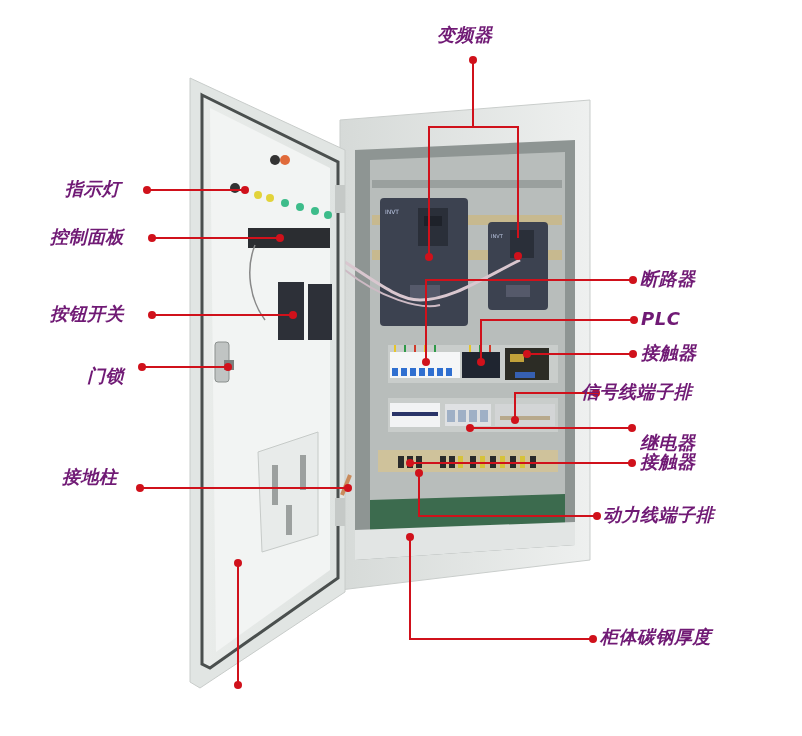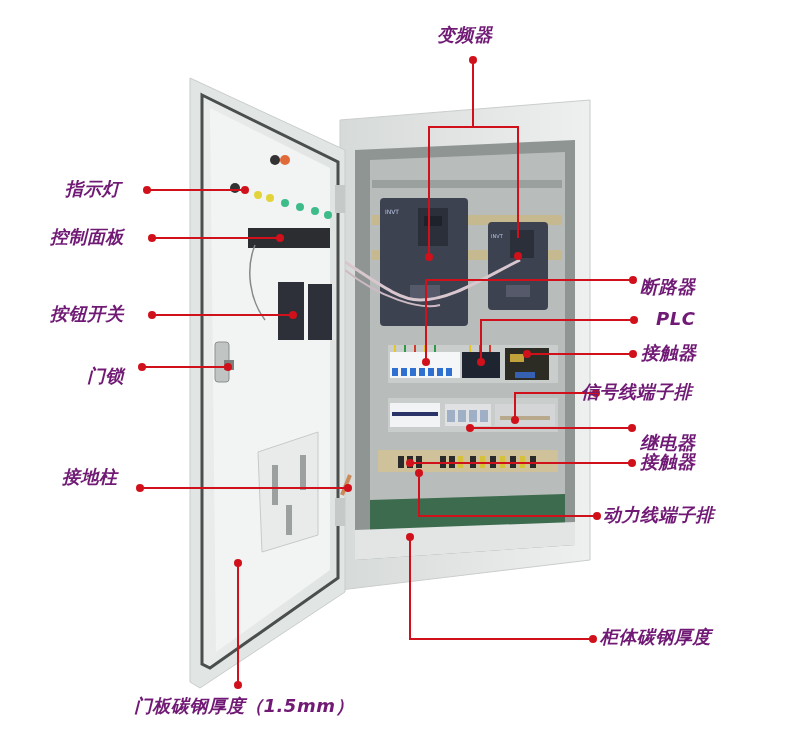--- a/index.html
+++ b/index.html
@@ -226,23 +226,22 @@
   </svg>
 
   <div class="lbl" style="left:437px; top:26px;">变频器</div>
 
   <div class="lbl l" style="left:65px; top:180px;">指示灯</div>
   <div class="lbl l" style="left:50px; top:228px;">控制面板</div>
   <div class="lbl l" style="left:50px; top:305px;">按钮开关</div>
   <div class="lbl l" style="left:87px; top:367px;">门锁</div>
   <div class="lbl l" style="left:62px; top:468px;">接地柱</div>
 
-  <div class="lbl r" style="left:640px; top:270px;margin-top:8px;">断路器</div>
-  <div class="lbl r" style="left:656px; top:310px;">PLC</div>
+  <div class="lbl r" style="left:640px; top:270px;">断路器</div>
+  <div class="lbl r" style="left:641px; top:310px;">PLC</div>
   <div class="lbl r" style="left:641px; top:344px;">接触器</div>
   <div class="lbl r" style="left:581px; top:383px;">信号线端子排</div>
   <div class="lbl r" style="left:640px; top:434px;">继电器</div>
   <div class="lbl r" style="left:640px; top:453px;">接触器</div>
   <div class="lbl r" style="left:603px; top:506px;">动力线端子排</div>
 
   <div class="lbl r" style="left:600px; top:628px;">柜体碳钢厚度</div>
-  <div class="lbl r" style="left:134px; top:697px;">门板碳钢厚度（1.5mm）</div>
 </div>
 
 </body></html>

